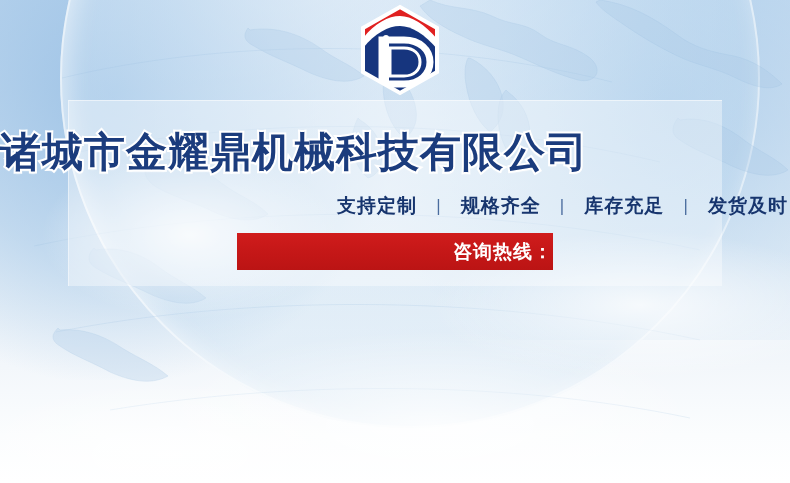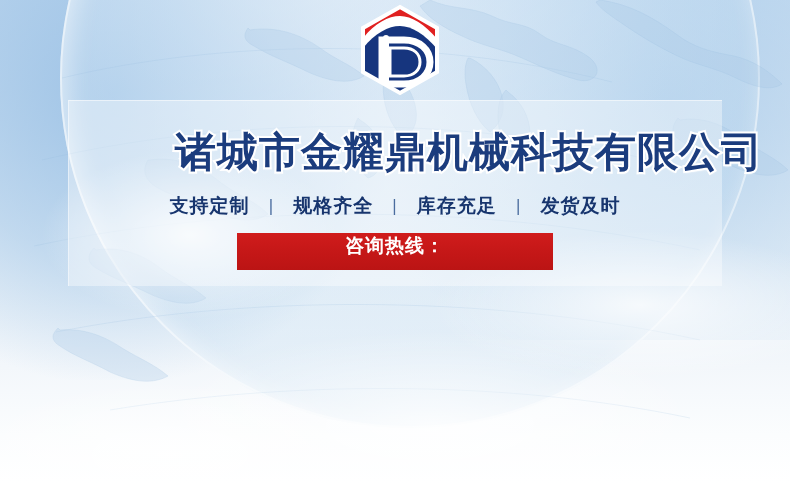--- a/index.html
+++ b/index.html
@@ -120,45 +120,45 @@
     position: absolute;
     left: 356px;
     top: 4px;
     width: 88px;
     height: 92px;
   }
 
   
   #company-title {
     position: absolute;
-    left: 16px;
+    left: 0;
     top: 125px;
     width: 747px;
-    text-align: right;
+    text-align: left;
     font-family: "DejaVu Sans", "Liberation Sans", sans-serif;
     font-weight: bold;
     font-size: 41px;
     letter-spacing: 1px;
     line-height: 54px;
     color: #1b3c7d;
     -webkit-text-stroke: 4px #ffffff;
     paint-order: stroke fill;
     text-shadow:
        0 2px 2px rgba(255,255,255,0.9),
        0 -1px 0 rgba(255,255,255,0.9);
     white-space: nowrap;
   }
 
   
   #feature-strip {
     position: absolute;
     left: 0;
     top: 193px;
     width: 790px;
-    text-align: center;
+    text-align: right;
     font-size: 19px;
     font-weight: bold;
     color: #17356e;
     letter-spacing: 1px;
     white-space: nowrap;
   }
   #feature-strip .feat { padding: 0 2px; }
   #feature-strip .sep {
     display: inline-block;
     color: #4a6c9e;
@@ -172,23 +172,24 @@
   
   #hotline-bar {
     position: absolute;
     left: 237px;
     top: 233px;
     width: 316px;
     height: 37px;
     background: #c9191b;
     background: linear-gradient(to bottom, #d01c1c 0%, #c41717 55%, #bb1414 100%);
     display: flex;
-    align-items: flex-start;
+    align-items: flex-end;
     justify-content: center;
     white-space: nowrap;
+    flex-direction: column;
   }
   #hotline-label {
     color: #ffffff;
     font-weight: bold;
     font-size: 19px;
     letter-spacing: 1px;
   }
   #hotline-number {
     color: #ffffff;
     font-weight: bold;

